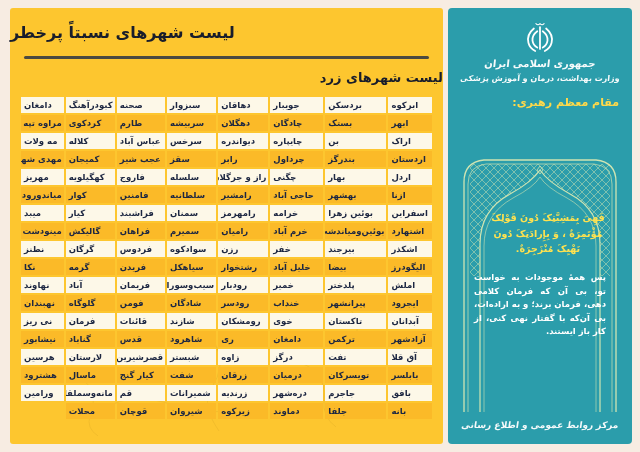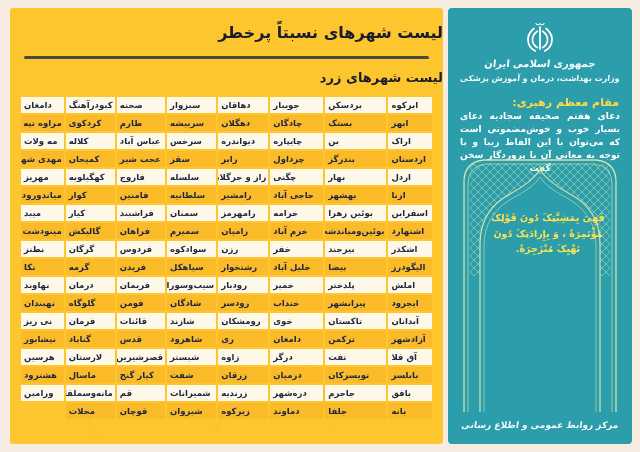--- a/index.html
+++ b/index.html
@@ -11,21 +11,21 @@
   }
   .page{position:relative;width:640px;height:452px;}
 
   
   .card{
     position:absolute;top:8px;left:10px;width:433px;height:436px;
     background:#fdc62f;border-radius:3px;
   }
   .card-title{
     position:absolute;top:8px;left:0;right:0;height:34px;line-height:34px;
-    text-align:right;font-size:16px;font-weight:bold;color:#191d2b;
+    text-align:left;font-size:16px;font-weight:bold;color:#191d2b;
   }
   .divider{
     position:absolute;top:48px;left:14px;right:14px;height:3px;
     background:#4b4a40;border-radius:2px;
   }
   .card-subtitle{
     position:absolute;top:58px;left:0;right:0;height:24px;line-height:24px;
     text-align:right;font-size:13px;font-weight:bold;color:#191d2b;
   }
   .map-watermark{position:absolute;left:0;top:0;width:433px;height:436px;z-index:0;}
@@ -186,21 +186,21 @@
         <div class="cell alt">سیاهکل</div>
         <div class="cell alt">فریدن</div>
         <div class="cell alt">گرمه</div>
         <div class="cell alt">نکا</div>
         <div class="cell lit">املش</div>
         <div class="cell lit">پلدختر</div>
         <div class="cell lit">خمیر</div>
         <div class="cell lit">رودبار</div>
         <div class="cell lit">سیب‌وسوران</div>
         <div class="cell lit">فریمان</div>
-        <div class="cell lit">درمان</div>
+        <div class="cell lit">آباد</div>
         <div class="cell lit">نهاوند</div>
         <div class="cell alt">ایجرود</div>
         <div class="cell alt">پیرانشهر</div>
         <div class="cell alt">خنداب</div>
         <div class="cell alt">رودسر</div>
         <div class="cell alt">شادگان</div>
         <div class="cell alt">فومن</div>
         <div class="cell alt">گلوگاه</div>
         <div class="cell alt">نهبندان</div>
         <div class="cell lit">آبدانان</div>
@@ -263,35 +263,35 @@
         <path d="M18 14 Q10 20 11 28 Q12 35 18 38"></path>
         <path d="M26 14 Q34 20 33 28 Q32 35 26 38"></path>
         <path d="M13 10 Q2 19 5 31 Q7 39 15 43"></path>
         <path d="M31 10 Q42 19 39 31 Q37 39 29 43"></path>
       </g>
     </svg>
 
     <div class="gov1">جمهوری اسلامی ایران</div>
     <div class="gov2">وزارت بهداشت، درمان و آموزش پزشکی</div>
     <div class="leader">مقام معظم رهبری:</div>
-    <div class="quote">دعای هفتم صحیفه سجادیه دعای بسیار خوب و خوش‌مضمونی است که می‌توان با این الفاظ زیبا و با توجه به معانی آن با پروردگار سخن گفت</div>
 
     <svg class="frame" viewBox="0 0 164 268" xmlns="http://www.w3.org/2000/svg">
       <defs>
         <pattern id="lat" width="8" height="8" patternUnits="userSpaceOnUse">
           <path d="M0 0 L8 8 M8 0 L0 8" stroke="#cfe4b2" stroke-width="0.6" fill="none"></path>
         </pattern>
       </defs>
       <rect x="12" y="16" width="140" height="112" fill="url(#lat)" opacity="0.85"></rect>
       <path d="M22 262 V96 Q22 62 52 46 Q74 34 82 22 Q90 34 112 46 Q142 62 142 96 V262 Z" fill="#2b9dab"></path>
       <g fill="none" stroke="#cfe4b2">
         <path d="M6 264 V34 Q6 14 26 12 H138 Q158 14 158 34 V264" stroke-width="1.3"></path>
         <path d="M10 264 V36 Q10 18 28 16 H136 Q154 18 154 36 V264" stroke-width="0.7"></path>
         <path d="M22 264 V96 Q22 62 52 46 Q74 34 82 22 Q90 34 112 46 Q142 62 142 96 V264" stroke-width="1.2"></path>
         <path d="M26 264 V98 Q26 66 55 50 Q76 39 82 29 Q88 39 109 50 Q138 66 138 98 V264" stroke-width="0.6"></path>
         <path d="M82 18 l3 4 -3 4 -3 -4 Z" stroke-width="0.8"></path>
       </g>
     </svg>
 
     <div class="arabic">فَهِیَ بِمَشِیَّتِکَ دُونَ قَوْلِکَ مُؤْتَمِرَةٌ ، وَ بِإِرادَتِکَ دُونَ نَهْیِکَ مُنْزَجِرَةٌ.</div>
+    <div class="translation">پس همهٔ موجودات به خواست تو، بی آن که فرمان کلامی دهی، فرمان برند؛ و به اراده‌ات، بی آن‌که با گفتار نهی کنی، از کار باز ایستند.</div>
     <div class="footer">مرکز روابط عمومی و اطلاع رسانی</div>
   </div>
 </div>
 
 </body></html>

